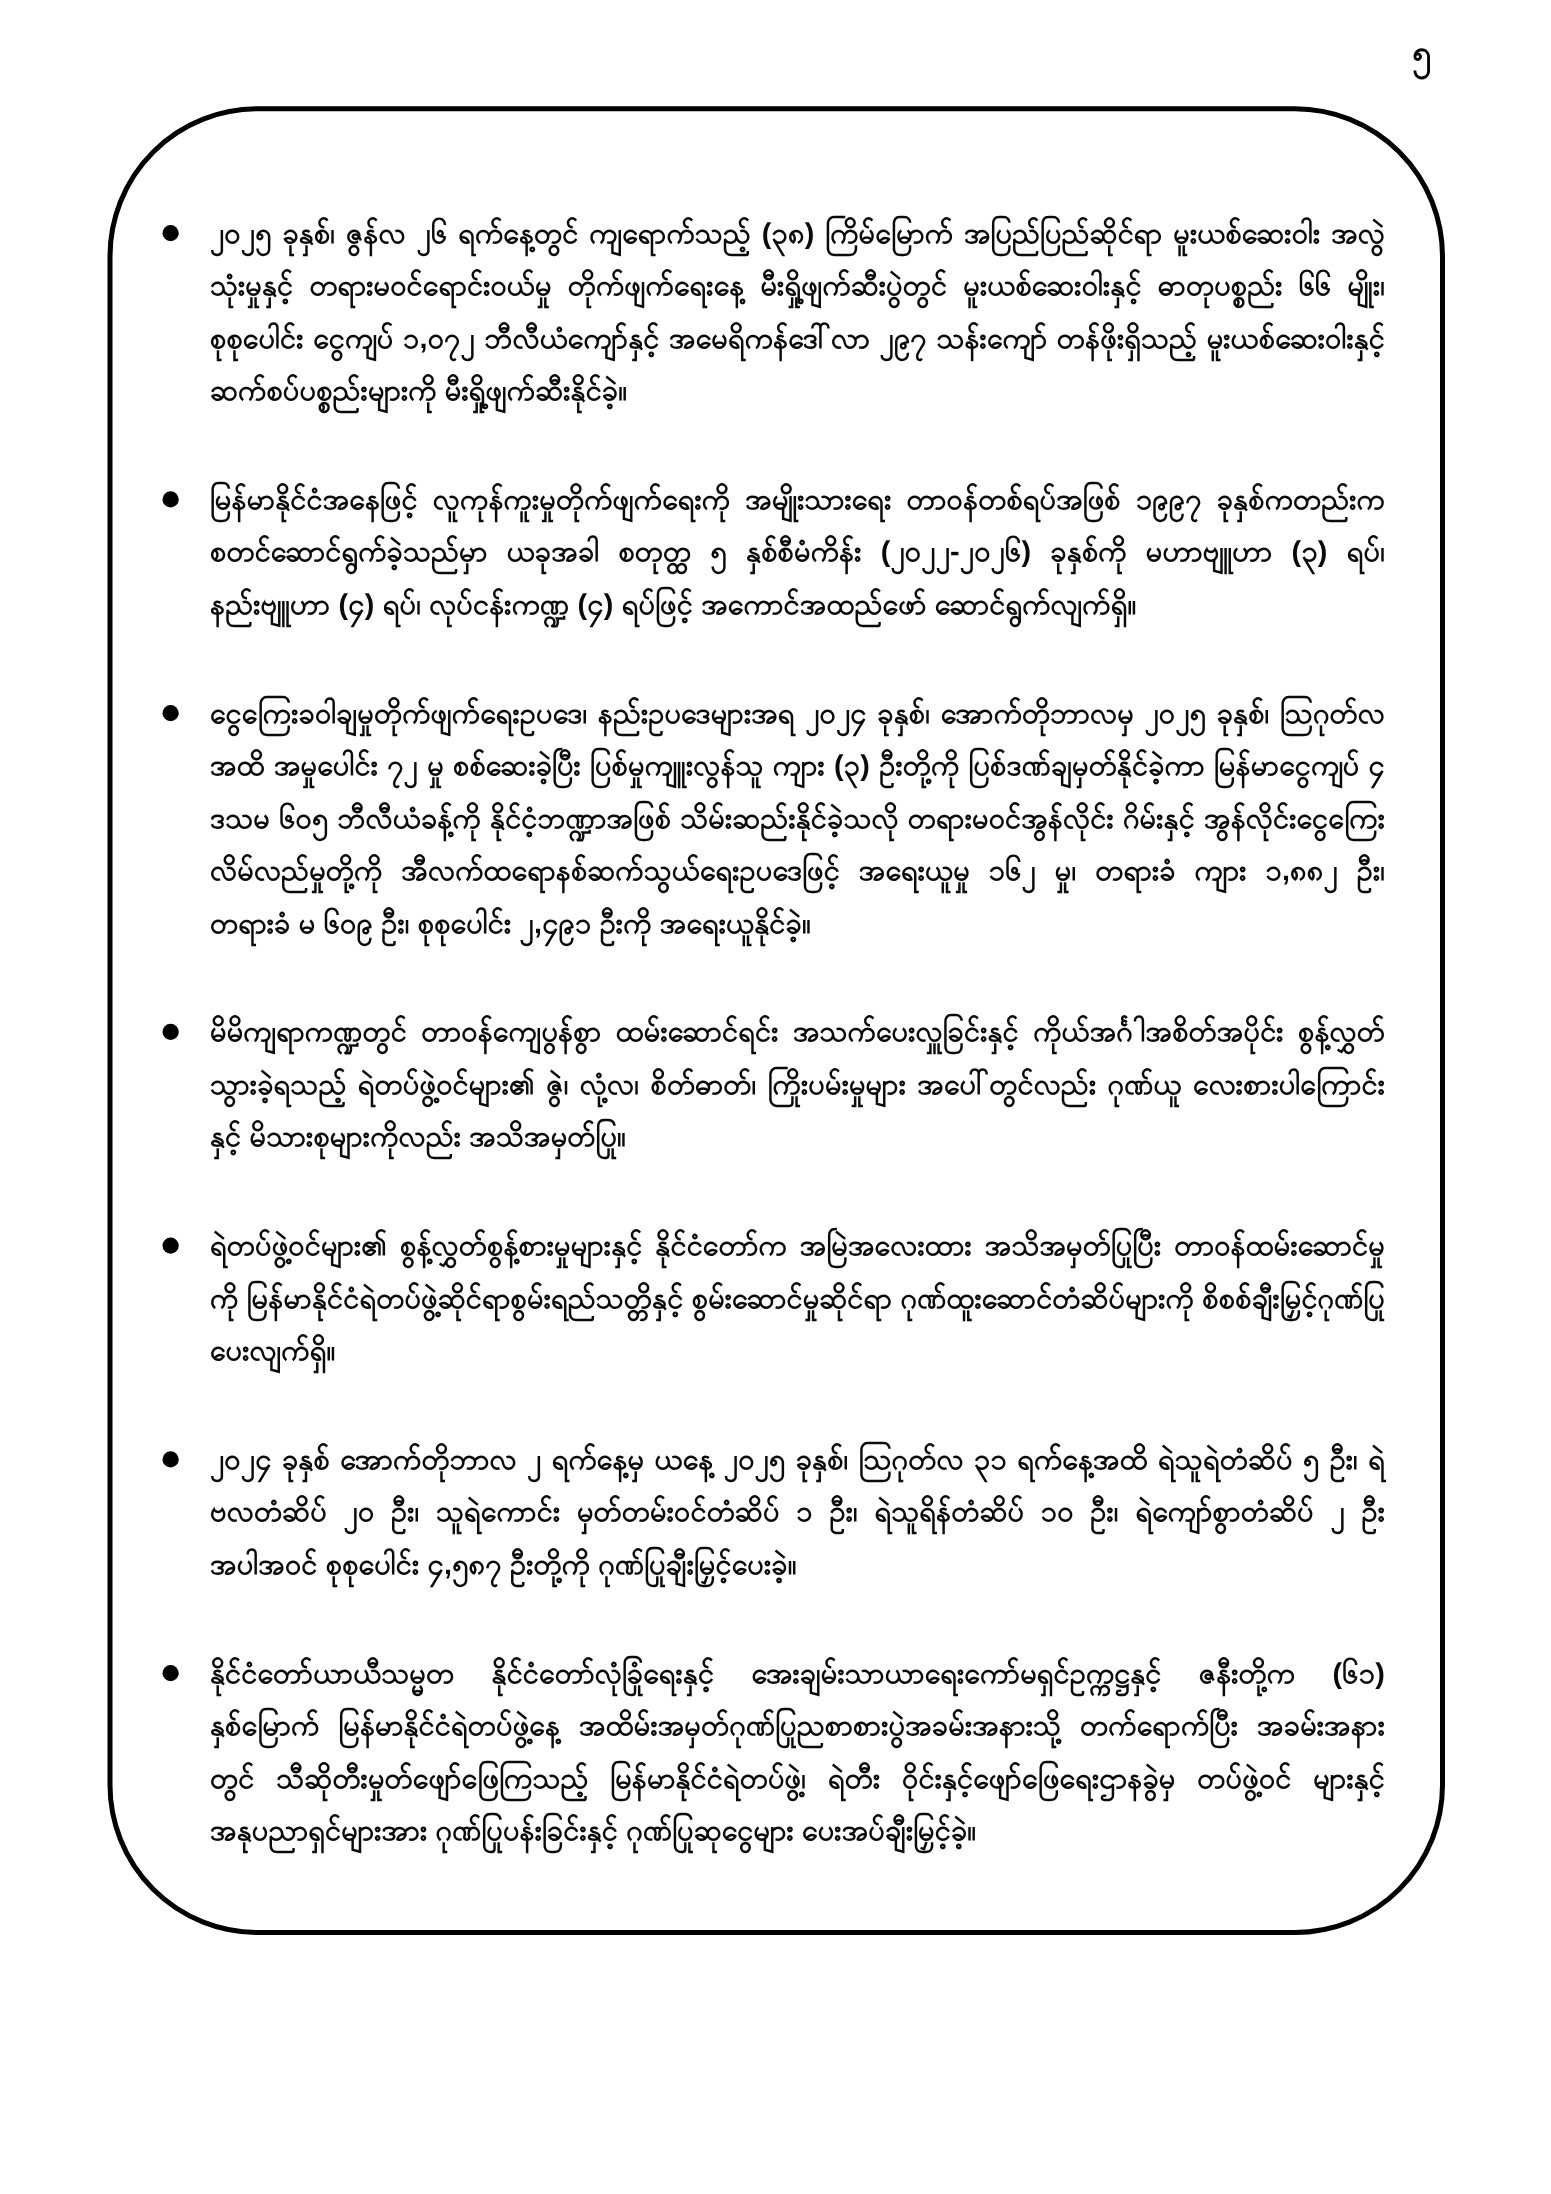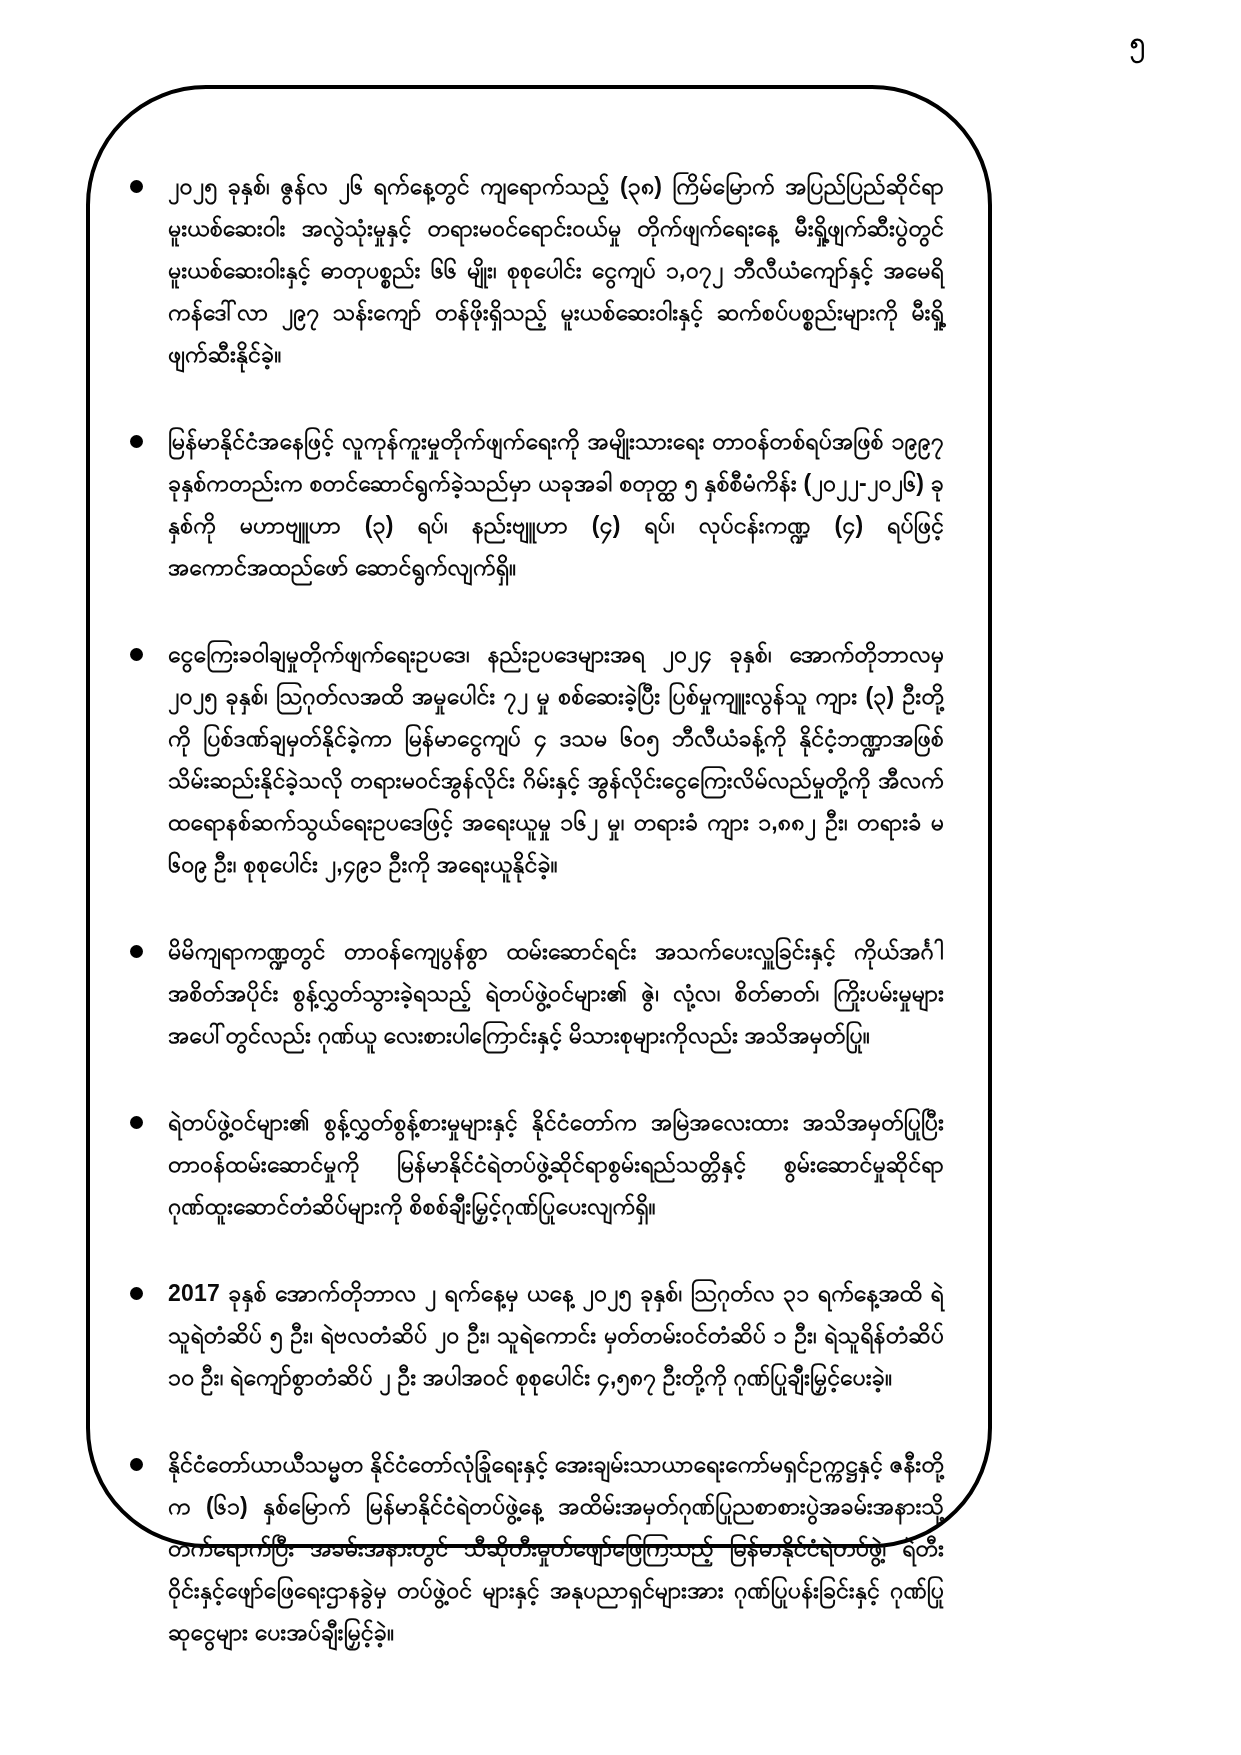--- a/index.html
+++ b/index.html
@@ -21,21 +21,21 @@
     top: 24px;
     right: 96px;
     font-size: 27px;
     font-weight: 700;
     color: #000000;
   }
   .content-box {
     position: absolute;
     left: 86px;
     top: 85px;
-    width: 906px;
+    width: 1070px;
     height: 1463px;
     border: 4px solid #000000;
     border-radius: 120px;
     padding: 76px 44px 40px 40px;
   }
   ul.bullet-list {
     list-style: none;
   }
   ul.bullet-list > li {
     display: flex;
@@ -95,21 +95,21 @@
         <span class="bullet-text">မိမိကျရာကဏ္ဍတွင် တာဝန်ကျေပွန်စွာ ထမ်းဆောင်ရင်း အသက်ပေးလှူခြင်းနှင့် ကိုယ်အင်္ဂါအစိတ်အပိုင်း စွန့်လွှတ်သွားခဲ့ရသည့် ရဲတပ်ဖွဲ့ဝင်များ၏ ဇွဲ၊ လုံ့လ၊ စိတ်ဓာတ်၊ ကြိုးပမ်းမှုများ အပေါ်တွင်လည်း ဂုဏ်ယူ လေးစားပါကြောင်းနှင့် မိသားစုများကိုလည်း အသိအမှတ်ပြု။</span>
       </li>
 
       <li>
         <span class="bullet-dot"></span>
         <span class="bullet-text">ရဲတပ်ဖွဲ့ဝင်များ၏ စွန့်လွှတ်စွန့်စားမှုများနှင့် နိုင်ငံတော်က အမြဲအလေးထား အသိအမှတ်ပြုပြီး တာဝန်ထမ်းဆောင်မှုကို မြန်မာနိုင်ငံရဲတပ်ဖွဲ့ဆိုင်ရာစွမ်းရည်သတ္တိနှင့် စွမ်းဆောင်မှုဆိုင်ရာ ဂုဏ်ထူးဆောင်တံဆိပ်များကို စိစစ်ချီးမြှင့်ဂုဏ်ပြုပေးလျက်ရှိ။</span>
       </li>
 
       <li>
         <span class="bullet-dot"></span>
-        <span class="bullet-text">2017 ခုနှစ် အောက်တိုဘာလ ၂ ရက်နေ့မှ ယနေ့ ၂၀၂၅ ခုနှစ်၊ ဩဂုတ်လ ၃၁ ရက်နေ့အထိ ရဲသူရဲတံဆိပ် ၅ ဦး၊ ရဲဗလတံဆိပ် ၂၀ ဦး၊ သူရဲကောင်း မှတ်တမ်းဝင်တံဆိပ် ၁ ဦး၊ ရဲသူရိန်တံဆိပ် ၁၀ ဦး၊ ရဲကျော်စွာတံဆိပ် ၂ ဦး အပါအဝင် စုစုပေါင်း ၄,၅၈၇ ဦးတို့ကို ဂုဏ်ပြုချီးမြှင့်ပေးခဲ့။</span>
+        <span class="bullet-text">၂၀၂၄ ခုနှစ် အောက်တိုဘာလ ၂ ရက်နေ့မှ ယနေ့ ၂၀၂၅ ခုနှစ်၊ ဩဂုတ်လ ၃၁ ရက်နေ့အထိ ရဲသူရဲတံဆိပ် ၅ ဦး၊ ရဲဗလတံဆိပ် ၂၀ ဦး၊ သူရဲကောင်း မှတ်တမ်းဝင်တံဆိပ် ၁ ဦး၊ ရဲသူရိန်တံဆိပ် ၁၀ ဦး၊ ရဲကျော်စွာတံဆိပ် ၂ ဦး အပါအဝင် စုစုပေါင်း ၄,၅၈၇ ဦးတို့ကို ဂုဏ်ပြုချီးမြှင့်ပေးခဲ့။</span>
       </li>
 
       <li>
         <span class="bullet-dot"></span>
         <span class="bullet-text">နိုင်ငံတော်ယာယီသမ္မတ နိုင်ငံတော်လုံခြုံရေးနှင့် အေးချမ်းသာယာရေးကော်မရှင်ဥက္ကဋ္ဌနှင့် ဇနီးတို့က (၆၁) နှစ်မြောက် မြန်မာနိုင်ငံရဲတပ်ဖွဲ့နေ့ အထိမ်းအမှတ်ဂုဏ်ပြုညစာစားပွဲအခမ်းအနားသို့ တက်ရောက်ပြီး အခမ်းအနားတွင် သီဆိုတီးမှုတ်ဖျော်ဖြေကြသည့် မြန်မာနိုင်ငံရဲတပ်ဖွဲ့၊ ရဲတီး ဝိုင်းနှင့်ဖျော်ဖြေရေးဌာနခွဲမှ တပ်ဖွဲ့ဝင် များနှင့် အနုပညာရှင်များအား ဂုဏ်ပြုပန်းခြင်းနှင့် ဂုဏ်ပြုဆုငွေများ ပေးအပ်ချီးမြှင့်ခဲ့။</span>
       </li>
 
     </ul>
   </div>
 

